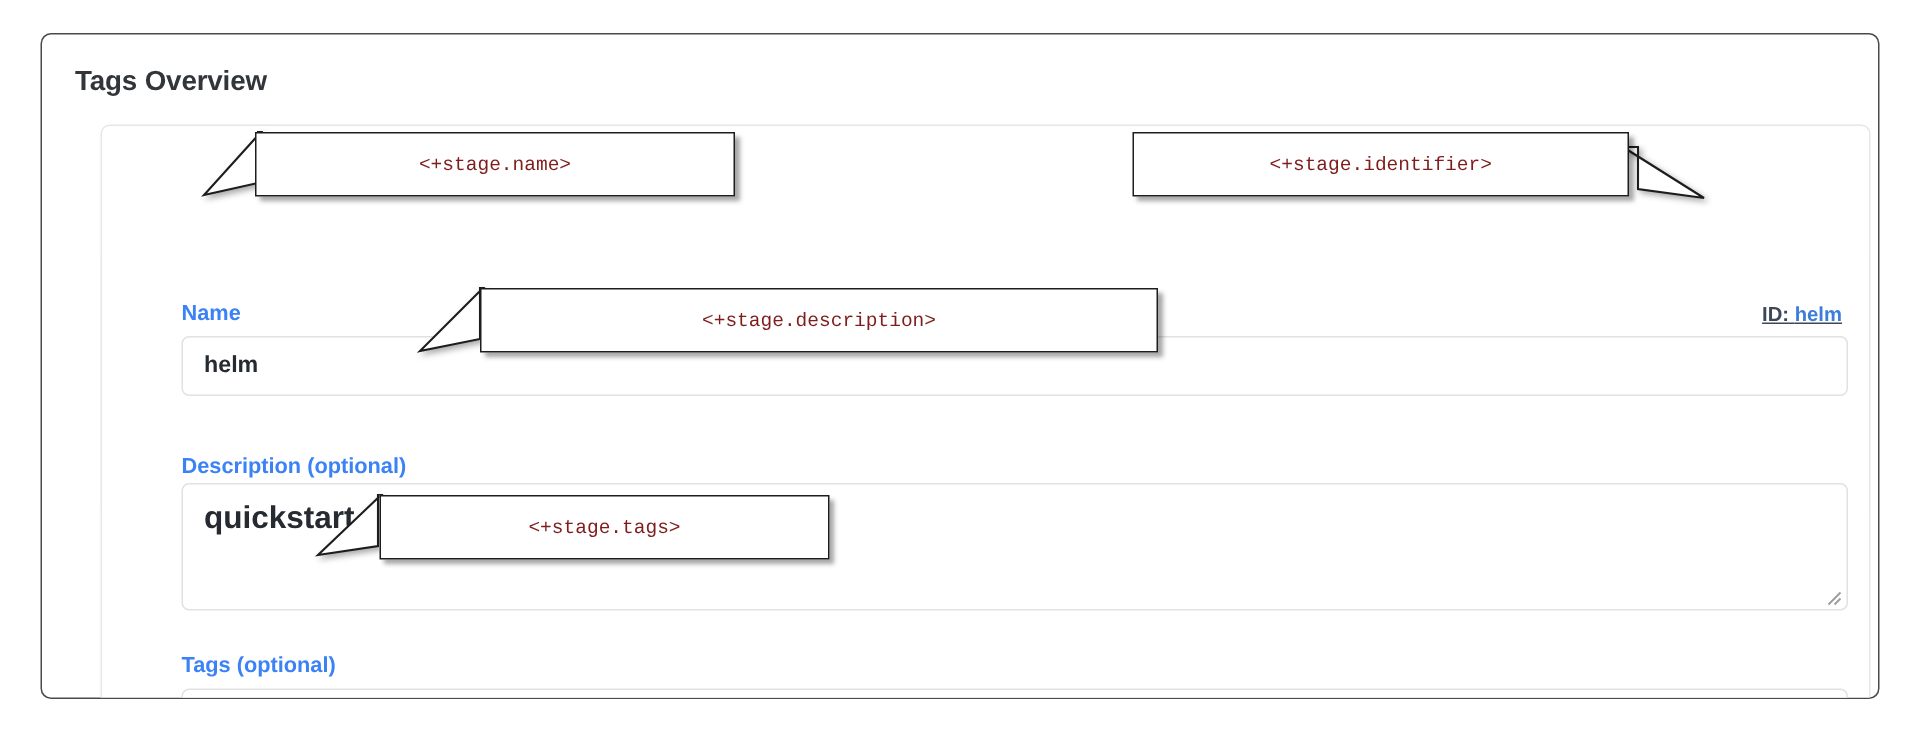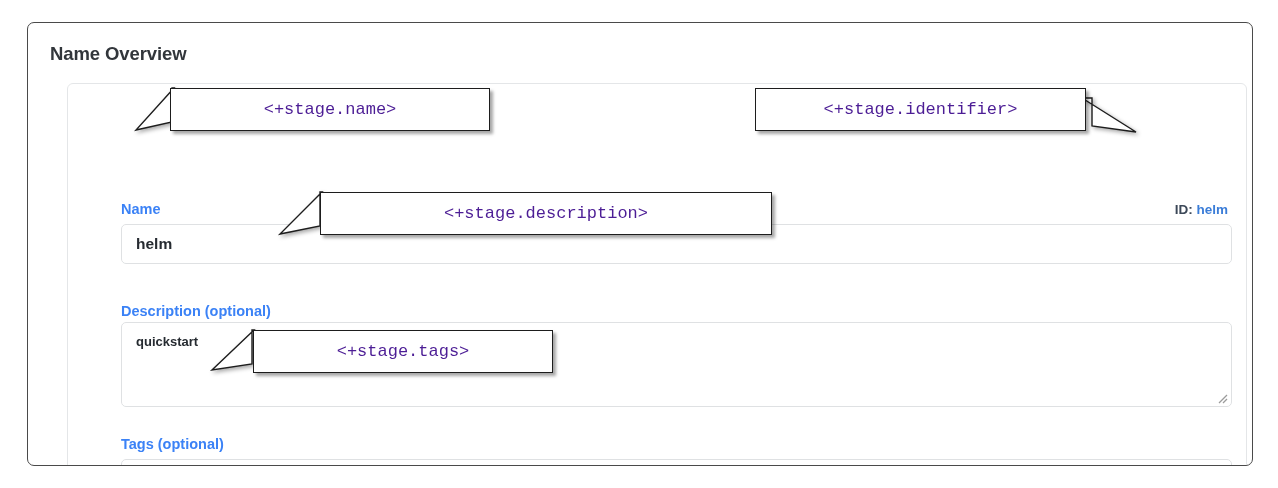--- a/index.html
+++ b/index.html
@@ -73,20 +73,21 @@
   .label-tags      { left: 53px; top: 352px; }
 
   .id-line {
     position: absolute;
     right: 18px;
     top: 118px;
     font-size: 13.5px;
     font-weight: bold;
     color: #3c4858;
     white-space: nowrap;
+    text-decoration: underline;
   }
   .id-line .id-value {
     color: #3b7dd8;
   }
 
   .text-input {
     position: absolute;
     left: 53px;
     top: 140px;
     width: 1111px;
@@ -107,21 +108,21 @@
     position: absolute;
     left: 53px;
     top: 238px;
     width: 1111px;
     height: 85px;
     border: 1px solid #dfe1e3;
     border-radius: 5px;
     background: #ffffff;
     box-sizing: border-box;
     font-family: "Liberation Sans", sans-serif;
-    font-size: 13px;
+    font-size: 21px;
     font-weight: bold;
     color: #262b31;
     padding: 11px 14px;
     overflow: hidden;
   }
   .resize-grip {
     position: absolute;
     right: 3px;
     bottom: 2px;
     width: 13px;
@@ -144,22 +145,22 @@
     padding: 0 10px;
   }
 
   
   .callout {
     position: absolute;
     background: #ffffff;
     border: 1.4px solid #1d1d1d;
     box-sizing: border-box;
     font-family: "Liberation Mono", monospace;
-    font-size: 17px;
-    color: #4c1d95;
+    font-size: 13px;
+    color: #7f1d1d;
     display: flex;
     align-items: center;
     justify-content: center;
     box-shadow: 3px 3px 3px rgba(0,0,0,0.35);
     z-index: 20;
     letter-spacing: 0px;
     white-space: nowrap;
   }
 
   .tail {
@@ -173,21 +174,21 @@
   .c-desc  { left: 320px;  top: 192px; width: 452px; height: 43px; }
   .c-tags  { left: 253px;  top: 330px; width: 300px; height: 43px; }
 </style>
 </head>
 <body>
 
 <div id="screen">
 
   <div class="outer-frame">
 
-    <div class="panel-title">Name Overview</div>
+    <div class="panel-title">Tags Overview</div>
 
     <div class="inner-card">
 
       <div class="field-label label-name">Name</div>
 
       <div class="id-line">
         <span>ID:</span>
         <span class="id-value">helm</span>
       </div>
 

